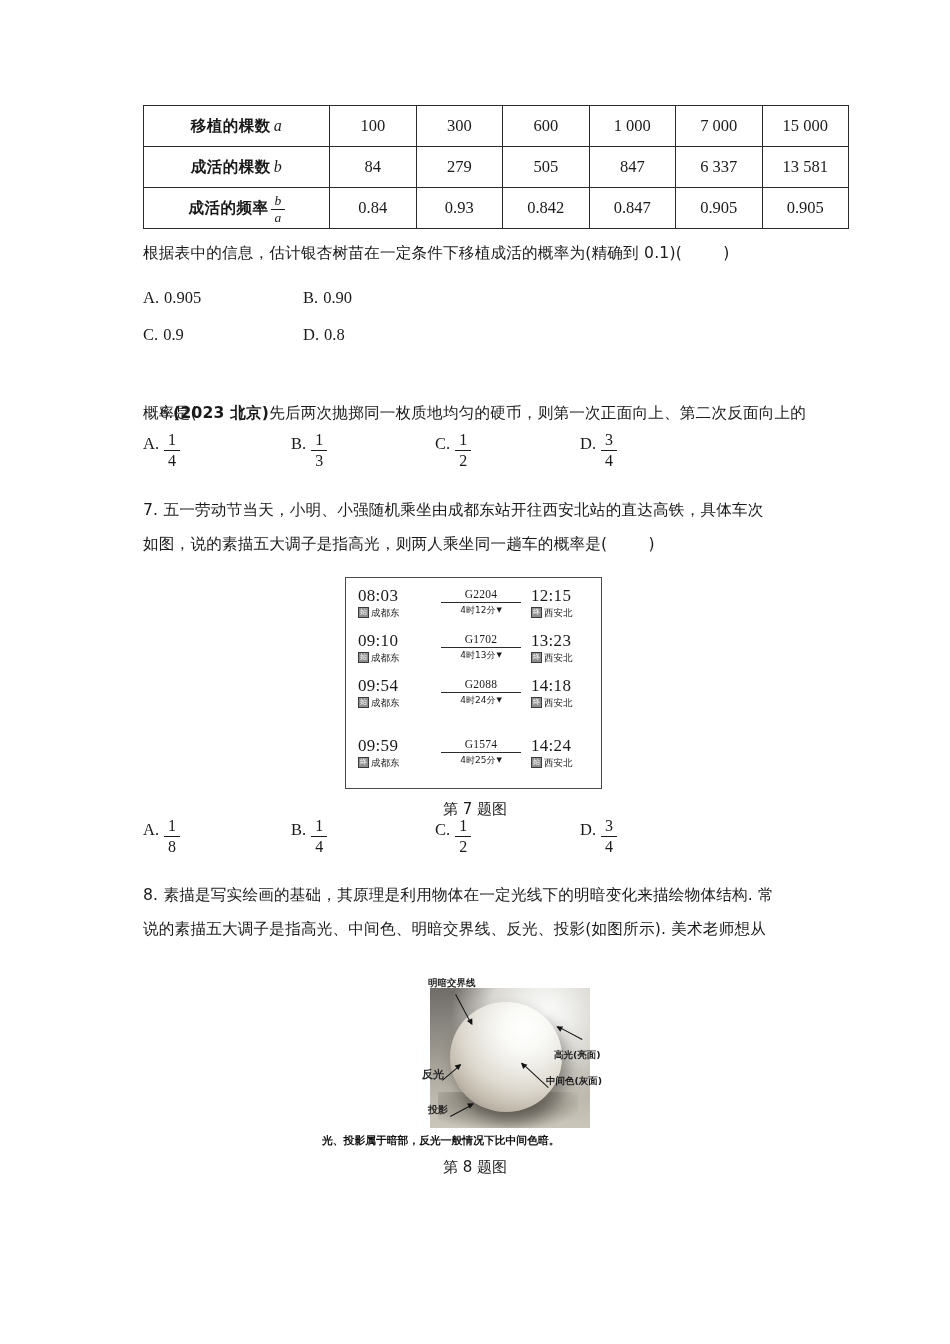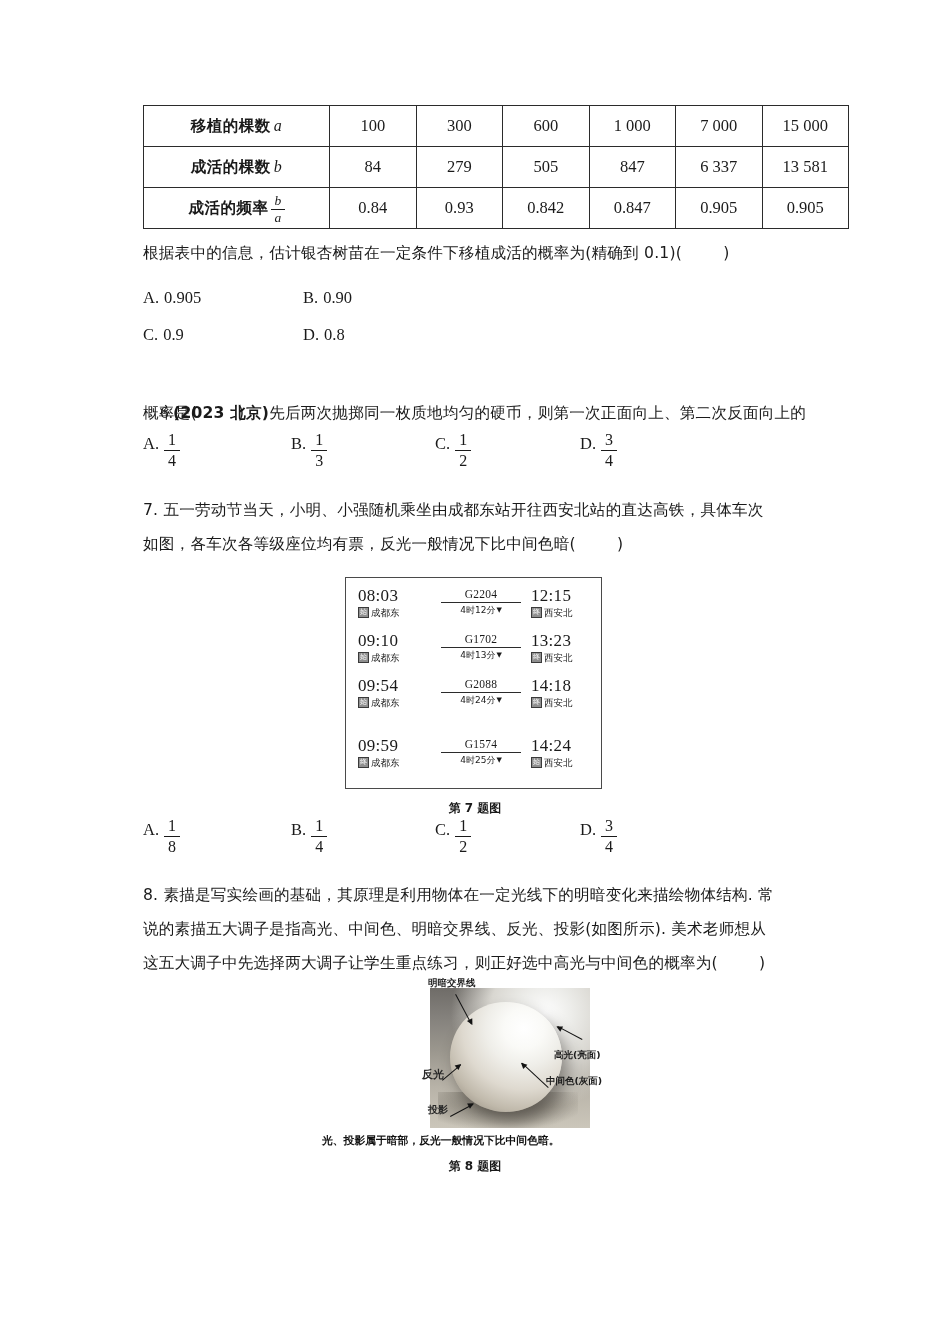--- a/index.html
+++ b/index.html
@@ -109,22 +109,21 @@
   .t-dur {
     font-family:"DejaVu Sans","Liberation Sans",sans-serif;
     font-size:9px; line-height:12px;
     display:flex; align-items:center; justify-content:center; gap:1px;
   }
   .caret { font-size:7px; line-height:9px; }
 
   .fig-cap {
     position:absolute; text-align:center; width:100%;
     font-family:"DejaVu Sans","Liberation Sans",sans-serif;
-    font-size:12px;
-    font-weight:bold;
+    font-size:15px;
   }
 
   
   .sketch-wrap { position:absolute; left:322px; top:985px; width:300px; height:148px; }
   .sk-left {
     position:absolute; left:0; top:0; width:112px;
     font-family:"DejaVu Sans","Liberation Sans",sans-serif;
     font-size:10.5px; font-weight:700; line-height:14.5px;
     letter-spacing:-.2px; color:#111;
   }
@@ -280,21 +279,21 @@
       <span class="lbl">D.</span>
       <span class="frac">
         <span class="n">3</span>
         <span class="b"></span>
         <span class="d">4</span>
       </span>
     </div>
   </div>
 
   <div class="para cn" style="left:143px; top:493px; width:710px;">7. 五一劳动节当天，小明、小强随机乘坐由成都东站开往西安北站的直达高铁，具体车次</div>
-  <div class="para cn" style="left:143px; top:527px; width:710px;">如图，各车次各等级座位均有票，反光一般情况下比中间色暗(        )</div>
+  <div class="para cn" style="left:143px; top:527px; width:710px;">如图，说的素描五大调子是指高光，则两人乘坐同一趟车的概率是(        )</div>
 
   <div class="train-box">
     <div class="train-row" style="top:8px;">
       <div class="t-dep">
         <div class="t-time">08:03</div>
         <div class="t-station">
           <span class="stn-icon">始</span>
           <span>成都东</span>
         </div>
       </div>
@@ -423,21 +422,20 @@
       <span class="frac">
         <span class="n">3</span>
         <span class="b"></span>
         <span class="d">4</span>
       </span>
     </div>
   </div>
 
   <div class="para cn" style="left:143px; top:878px; width:715px;">8. 素描是写实绘画的基础，其原理是利用物体在一定光线下的明暗变化来描绘物体结构. 常</div>
   <div class="para cn" style="left:143px; top:912px; width:715px;">说的素描五大调子是指高光、中间色、明暗交界线、反光、投影(如图所示). 美术老师想从</div>
-  <div class="para cn" style="left:143px; top:946px; width:715px;">这五大调子中先选择两大调子让学生重点练习，则正好选中高光与中间色的概率为(        )</div>
 
   <div class="sketch-wrap">
 
     <div class="photo">
       <div class="ball-shadow"></div>
       <div class="ball"></div>
 
       <div class="arrow" style="left:26px; top:6px; width:34px; transform:rotate(62deg);"></div>
       <div class="arrow" style="left:152px; top:52px; width:28px; transform:rotate(208deg);"></div>
       <div class="arrow" style="left:118px; top:100px; width:36px; transform:rotate(223deg);"></div>

